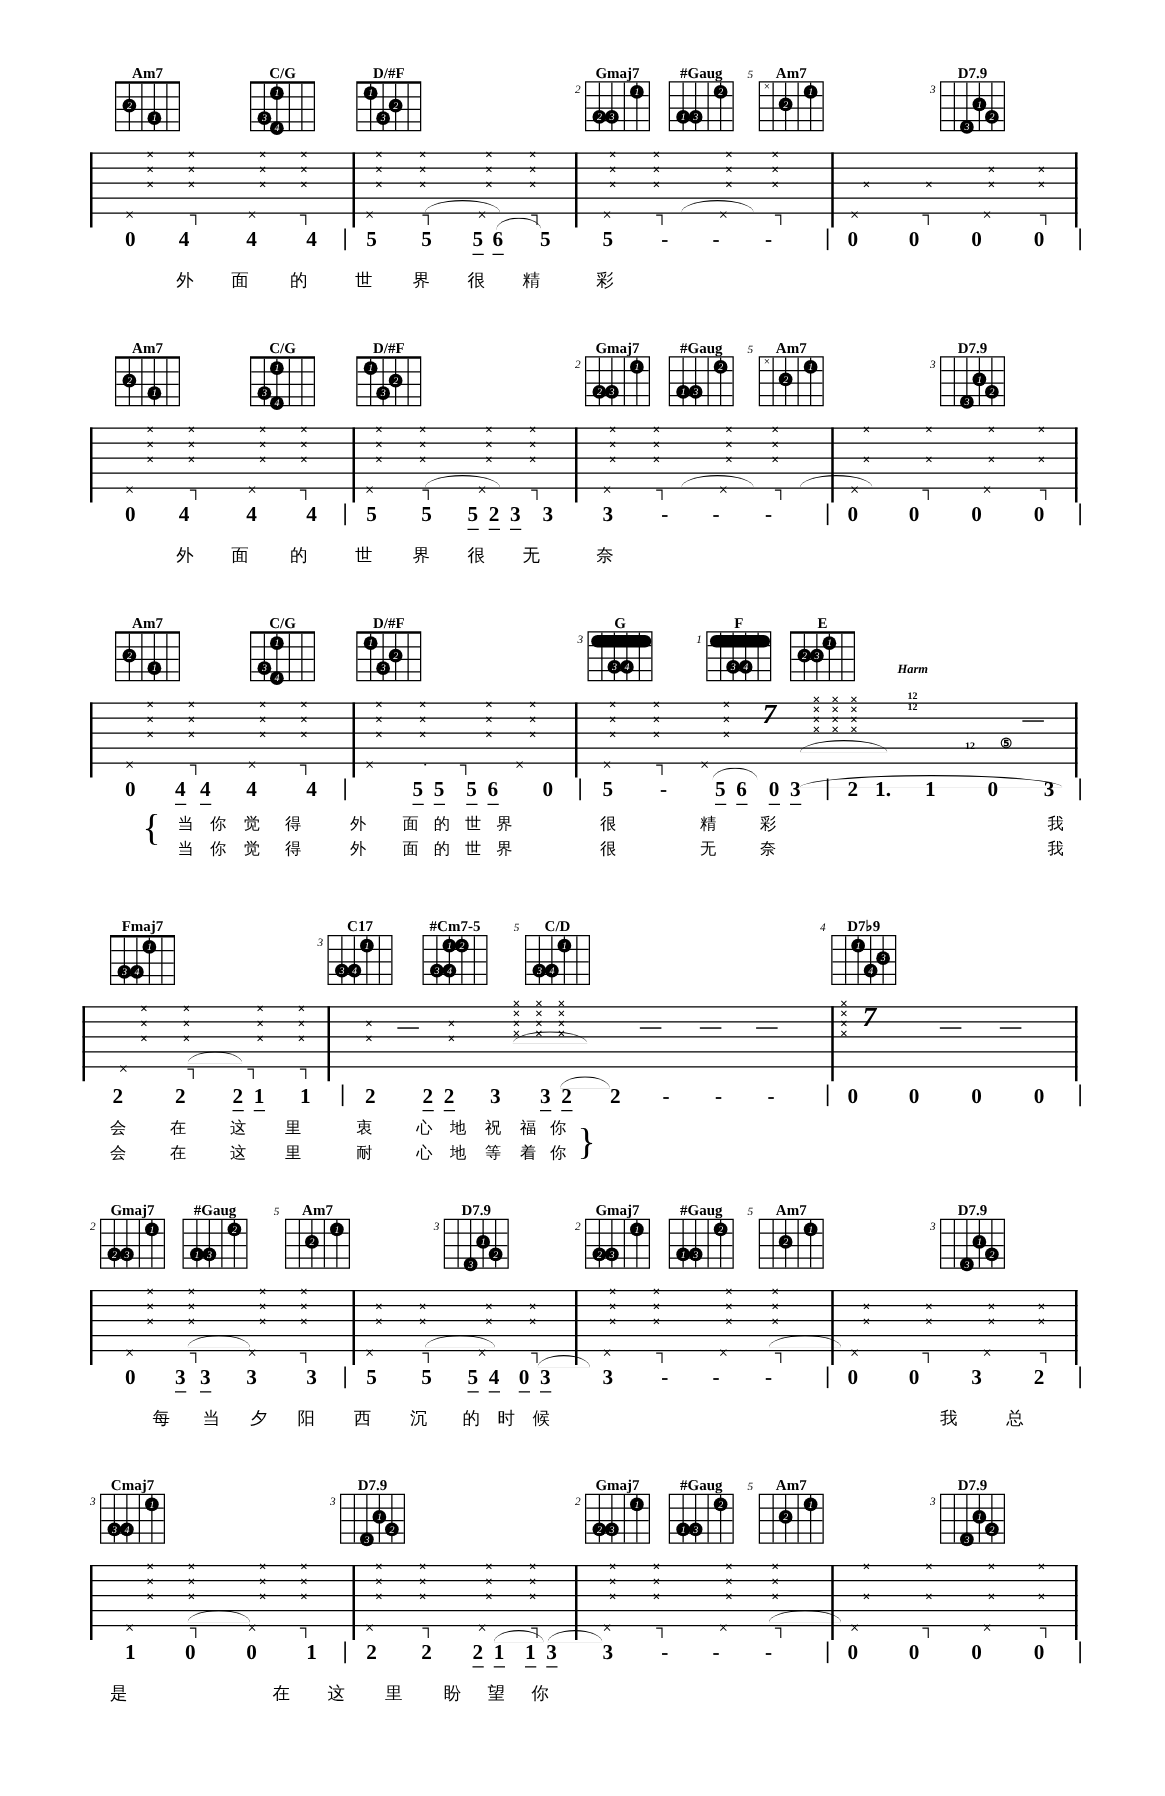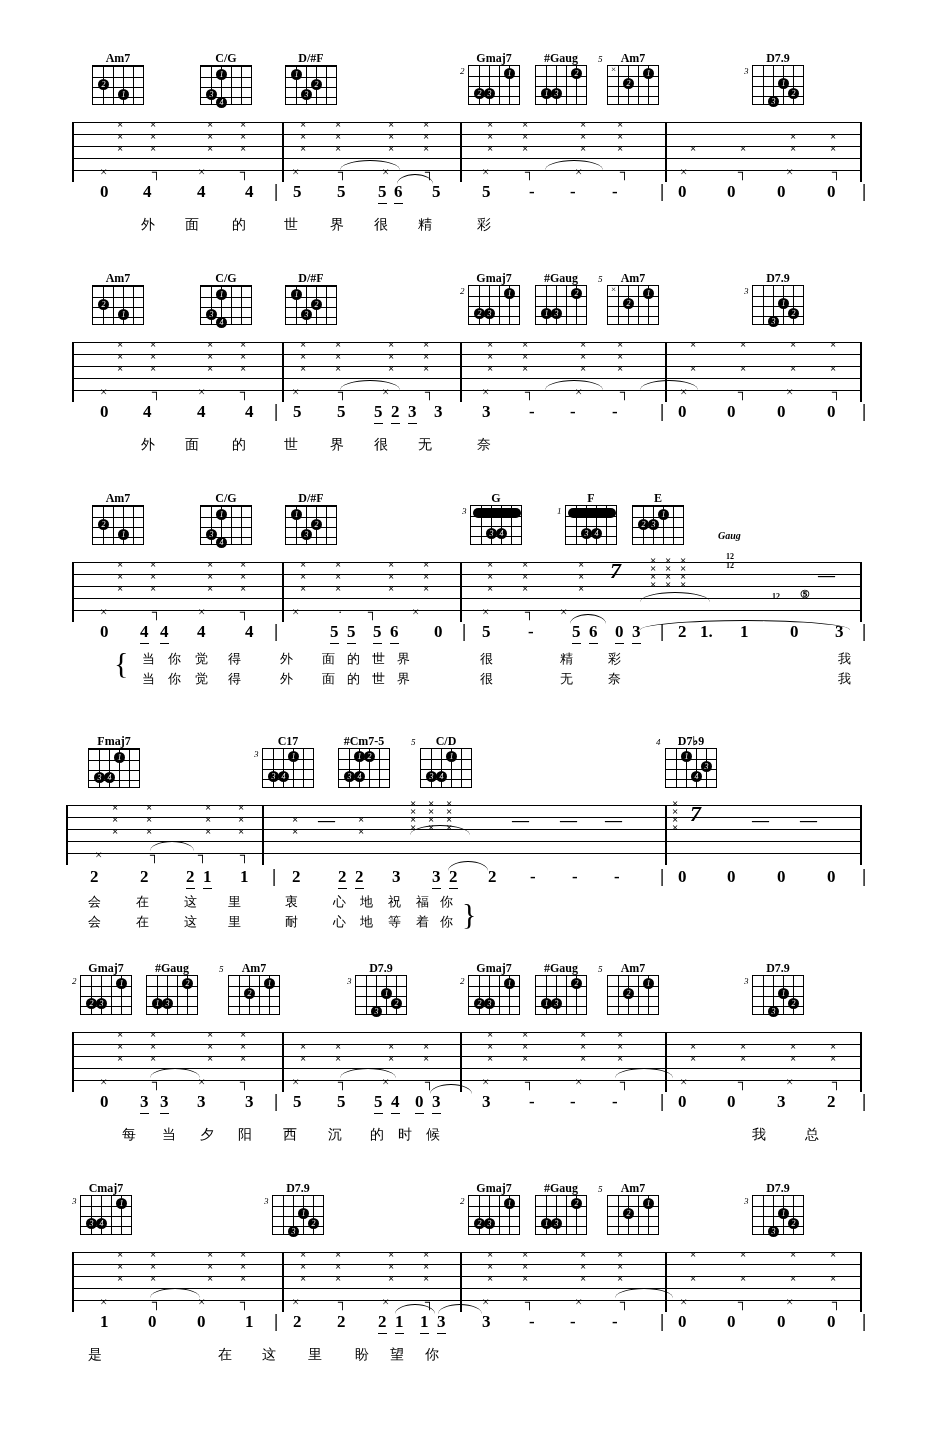--- a/index.html
+++ b/index.html
@@ -593,21 +593,21 @@
             <div class="v" style="left:30px;"></div>
             <div class="v" style="left:40px;"></div>
         <div class="h" style="top:10px;"></div>
             <div class="h" style="top:20px;"></div>
             <div class="h" style="top:30px;"></div>
         <div class="dot" style="left:5px;top:12px;">2</div>
             <div class="dot" style="left:15px;top:12px;">3</div>
         <div class="dot" style="left:25px;top:2px;">1</div>
       </div>
     </div>
-    <div class="harm" style="left:718px;top:38px;">Gaug</div>
+    <div class="harm" style="left:718px;top:38px;">Harm</div>
   </div>
 
   <div class="staff" style="top:4px;">
     <div class="ln" style="top:0;left:72px;right:70px;"></div>
     <div class="ln" style="top:12px;left:72px;right:70px;"></div>
     <div class="ln" style="top:24px;left:72px;right:70px;"></div>
     <div class="ln" style="top:36px;left:72px;right:70px;"></div>
     <div class="ln" style="top:48px;left:72px;right:70px;"></div>
     <div class="bar" style="left:72px;"></div>
     <div class="bar" style="left:282px;"></div>

